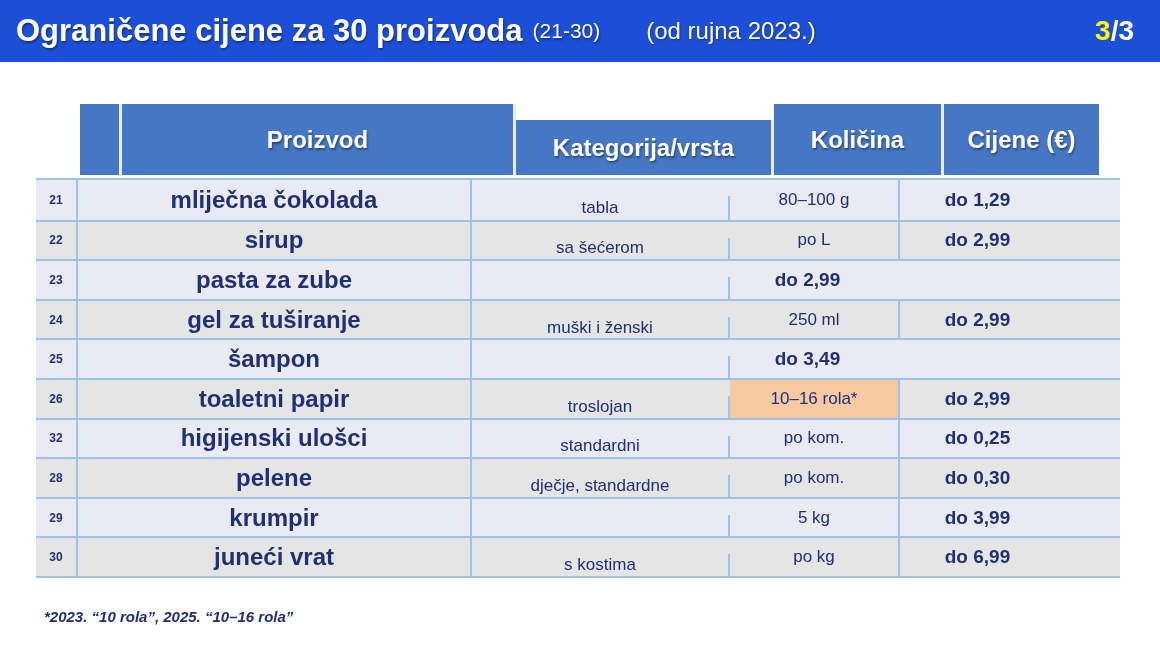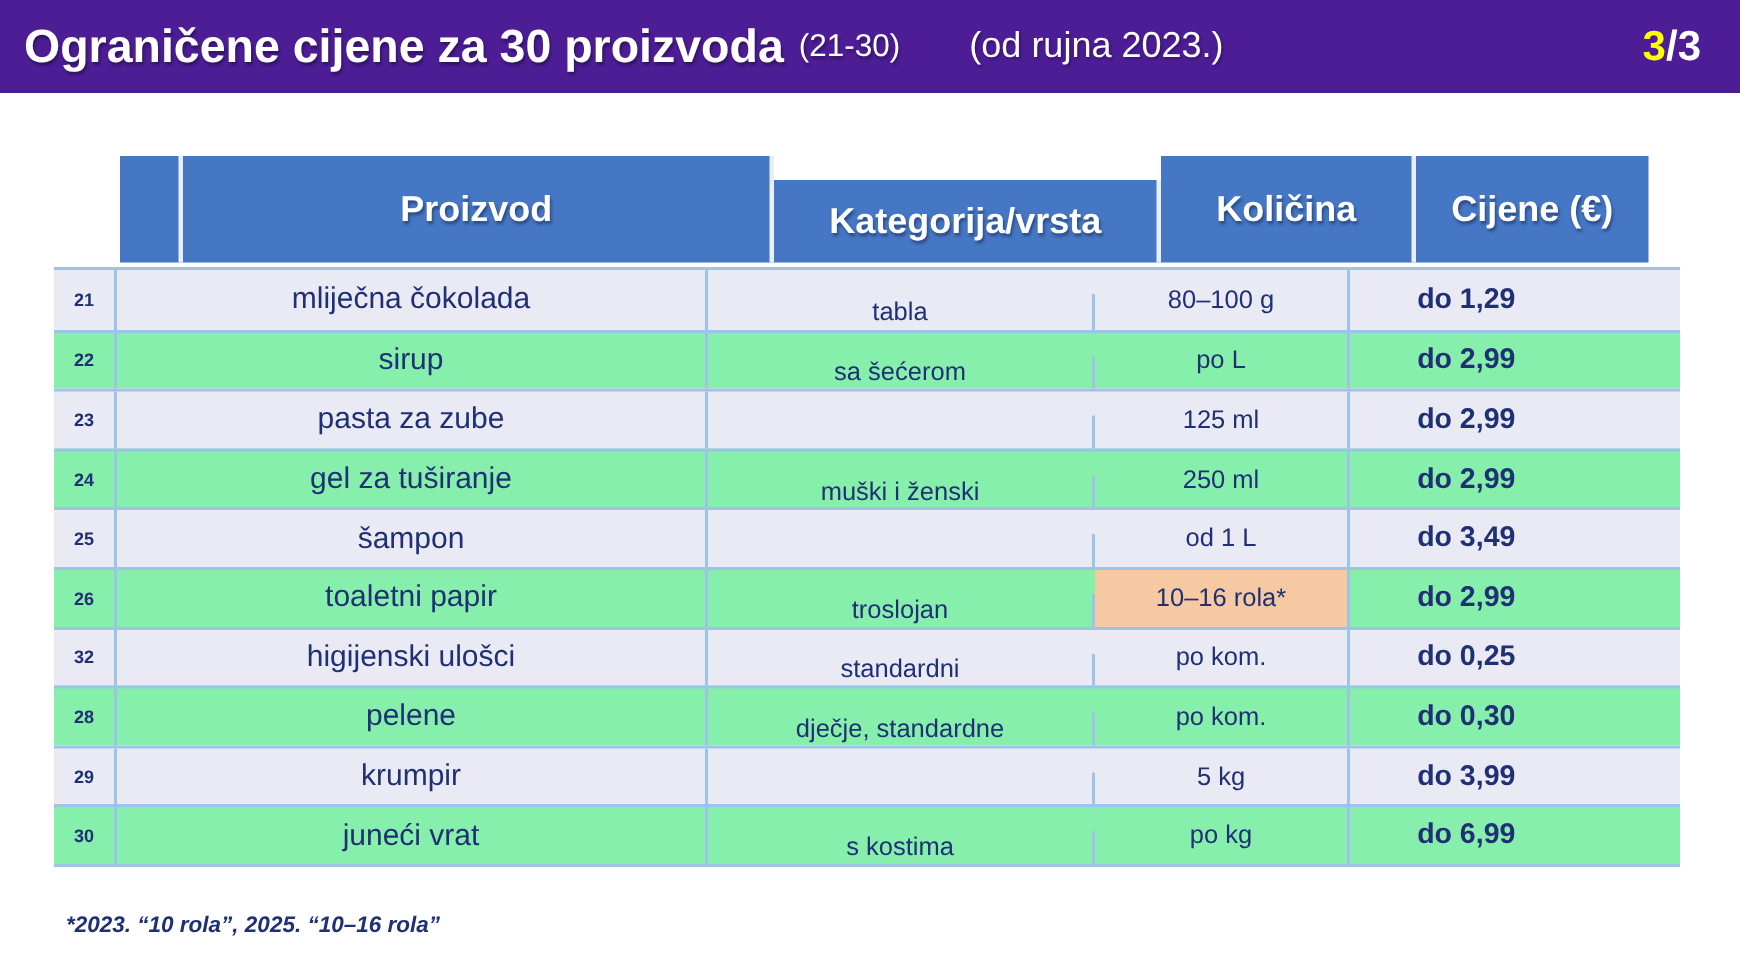--- a/index.html
+++ b/index.html
@@ -2,21 +2,21 @@
 <html><head>
 <meta charset="utf-8">
 <style>
   * { margin:0; padding:0; box-sizing:border-box; }
   html,body { width:1160px; height:652px; background:#ffffff;
               font-family:"Liberation Sans", sans-serif; overflow:hidden; }
   .slide { position:relative; width:1160px; height:652px; background:#ffffff; }
 
   
   .banner { position:absolute; top:0; left:0; width:1160px; height:62px;
-            background:#4c1d95; color:#ffffff; display:flex; align-items:center;
+            background:#1d4ed8; color:#ffffff; display:flex; align-items:center;
             padding:0 26px 0 16px; }
   .banner .main  { font-size:31px; font-weight:700; white-space:pre;
                    text-shadow:1px 2px 2px rgba(0,0,0,.35); }
   .banner .range { font-size:21px; font-weight:400; margin-left:10px; white-space:pre;
                    text-shadow:1px 2px 2px rgba(0,0,0,.35); }
   .banner .subtitle { font-size:24px; font-weight:400; margin-left:46px; white-space:pre;
                    text-shadow:1px 1px 2px rgba(0,0,0,.3); }
   .banner .page  { margin-left:auto; font-size:28px; font-weight:700; white-space:pre; }
   .banner .page .cur { color:#FFFF00; }
 
@@ -26,27 +26,27 @@
   .c1 { width:42px; }  .c2 { width:394px; } .c3 { width:258px;margin-top:16px; }
   .c4 { width:170px; } .c5 { width:155px; }
 
   .thead { display:flex; height:74px; border-bottom:3px solid #ffffff;padding-left:44px; }
   .thead .cell { background:#4577C4; color:#ffffff; font-weight:700; font-size:24px;
                  border-right:3px solid #E9EFF8;
                  text-shadow:1px 2px 2px rgba(20,30,70,.5); }
   .thead .cell:last-child { border-right:none; }
 
   .tbody { border-top:2px solid #9DC3E6; border-bottom:2px solid #9DC3E6; }
-  .trow  { display:flex; height:39.6px; background:#86efac; }
+  .trow  { display:flex; height:39.6px; background:#e5e5e5; }
   .trow + .trow { border-top:2px solid #9DC3E6; }
   .trow.alt { background:#E9EAF4; }
   .trow .cell { border-right:2px solid #9DC3E6; color:#1F3075; font-size:17px; }
   .trow .cell:last-child { border-right:none; }
   .trow .c1 { font-weight:700; font-size:12px; }
-  .trow .c2 { font-weight:400; font-size:20px; }
+  .trow .c2 { font-weight:700; font-size:24px; }
   .trow .c5 { font-weight:700; font-size:19px; }
   .cell.hl  { background:#F6C9A3; }
 
   .footnote { position:absolute; left:44px; top:608px; font-size:15px;
               font-style:italic; font-weight:600; color:#1F3075; }
 </style>
 </head>
 <body>
 
 <div class="slide">
@@ -83,37 +83,35 @@
         <div class="cell c2">sirup</div>
         <div class="cell c3">sa šećerom</div>
         <div class="cell c4">po L</div>
         <div class="cell c5">do 2,99</div>
       </div>
 
       <div class="trow alt">
         <div class="cell c1">23</div>
         <div class="cell c2">pasta za zube</div>
         <div class="cell c3"></div>
-        <div class="cell c4">125 ml</div>
         <div class="cell c5">do 2,99</div>
       </div>
 
       <div class="trow">
         <div class="cell c1">24</div>
         <div class="cell c2">gel za tuširanje</div>
         <div class="cell c3">muški i ženski</div>
         <div class="cell c4">250 ml</div>
         <div class="cell c5">do 2,99</div>
       </div>
 
       <div class="trow alt">
         <div class="cell c1">25</div>
         <div class="cell c2">šampon</div>
         <div class="cell c3"></div>
-        <div class="cell c4">od 1 L</div>
         <div class="cell c5">do 3,49</div>
       </div>
 
       <div class="trow">
         <div class="cell c1">26</div>
         <div class="cell c2">toaletni papir</div>
         <div class="cell c3">troslojan</div>
         <div class="cell c4 hl">10–16 rola*</div>
         <div class="cell c5">do 2,99</div>
       </div>

